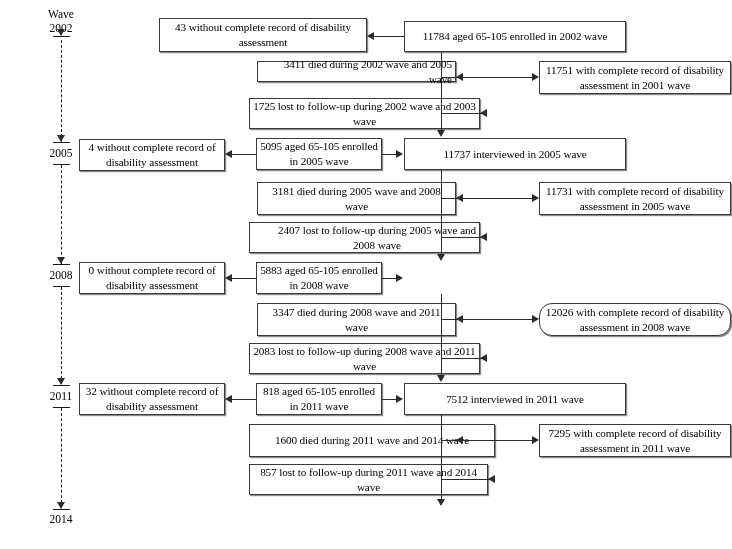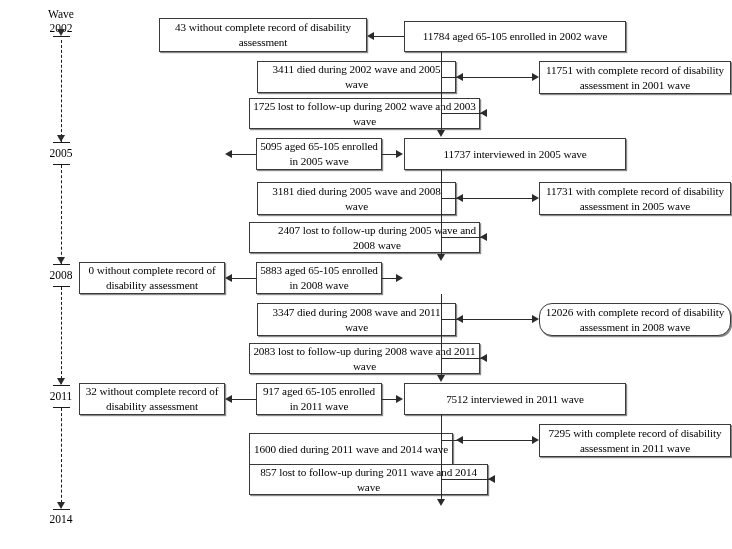--- a/index.html
+++ b/index.html
@@ -117,21 +117,21 @@
   <div class="arrow down" style="left:57px; top:257px;"></div>
   <div class="arrow down" style="left:57px; top:378px;"></div>
   <div class="arrow down" style="left:57px; top:502px;"></div>
 
   <div class="box" style="left:404px; top:21px; width:222px; height:31px;">11784 aged 65-105 enrolled in 2002 wave</div>
 
   <div class="box" style="left:159px; top:18px; width:208px; height:34px;">43 without complete record of disability assessment</div>
 
   <div class="box" style="left:539px; top:61px; width:192px; height:33px;">11751 with complete record of disability assessment in 2001 wave</div>
 
-  <div class="box" style="left:257px; top:61px; width:199px; height:32px;">3411 died during 2002 wave and 2005 wave</div>
+  <div class="box" style="left:257px; top:61px; width:199px; height:21px;text-align:right;">3411 died during 2002 wave and 2005 wave</div>
 
   <div class="box" style="left:249px; top:98px; width:231px; height:31px;">1725 lost to follow-up during 2002 wave and 2003 wave</div>
 
   <div class="hline" style="left:374px; top:36px; width:30px;"></div>
   <div class="arrow left" style="left:367px; top:32px;"></div>
 
   <div class="vline" style="left:441px; top:52px; height:78px;"></div>
   <div class="arrow down" style="left:437px; top:130px;"></div>
 
   <div class="hline" style="left:441px; top:77px; width:91px;"></div>
@@ -229,20 +229,21 @@
   <div class="hline" style="left:441px; top:113px; width:46px;"></div>
   <div class="arrow left" style="left:480px; top:109px;"></div>
 
   <div class="hline" style="left:441px; top:77px; width:22px;"></div>
   <div class="arrow left" style="left:456px; top:73px;"></div>
 
   <div class="box" style="left:404px; top:138px; width:222px; height:32px;">11737 interviewed in 2005 wave</div>
 
   <div class="box" style="left:256px; top:138px; width:126px; height:32px;">5095 aged 65-105 enrolled in 2005 wave</div>
 
+  <div class="box" style="left:79px; top:139px; width:146px; height:32px;">4 without complete record of disability assessment</div>
 
   <div class="box" style="left:539px; top:182px; width:192px; height:33px;">11731 with complete record of disability assessment in 2005 wave</div>
 
   <div class="box" style="left:257px; top:182px; width:199px; height:33px;">3181 died during 2005 wave and 2008 wave</div>
 
   <div class="box" style="left:249px; top:222px; width:231px; height:31px;padding-left:28px;">2407 lost to follow-up during 2005 wave and 2008 wave</div>
 
   <div class="hline" style="left:382px; top:154px; width:15px;"></div>
   <div class="arrow right" style="left:396px; top:150px;"></div>
 
@@ -285,27 +286,27 @@
   <div class="arrow right" style="left:532px; top:315px;"></div>
 
   <div class="hline" style="left:441px; top:319px; width:22px;"></div>
   <div class="arrow left" style="left:456px; top:315px;"></div>
 
   <div class="hline" style="left:441px; top:358px; width:46px;"></div>
   <div class="arrow left" style="left:480px; top:354px;"></div>
 
   <div class="box" style="left:404px; top:383px; width:222px; height:32px;">7512 interviewed in 2011 wave</div>
 
-  <div class="box" style="left:256px; top:383px; width:126px; height:32px;">917 aged 65-105 enrolled in 2011 wave</div>
+  <div class="box" style="left:256px; top:383px; width:126px; height:32px;">818 aged 65-105 enrolled in 2011 wave</div>
 
   <div class="box" style="left:79px; top:383px; width:146px; height:32px;">32 without complete record of disability assessment</div>
 
   <div class="box" style="left:539px; top:424px; width:192px; height:33px;">7295 with complete record of disability assessment in 2011 wave</div>
 
-  <div class="box" style="left:249px; top:424px; width:204px; height:33px;margin-top:9px;">1600 died during 2011 wave and 2014 wave</div>
+  <div class="box" style="left:249px; top:424px; width:246px; height:33px;">1600 died during 2011 wave and 2014 wave</div>
 
   <div class="box" style="left:249px; top:464px; width:239px; height:31px;">857 lost to follow-up during 2011 wave and 2014 wave</div>
 
   <div class="hline" style="left:382px; top:399px; width:15px;"></div>
   <div class="arrow right" style="left:396px; top:395px;"></div>
 
   <div class="hline" style="left:232px; top:399px; width:24px;"></div>
   <div class="arrow left" style="left:225px; top:395px;"></div>
 
   <div class="vline" style="left:441px; top:415px; height:85px;"></div>

